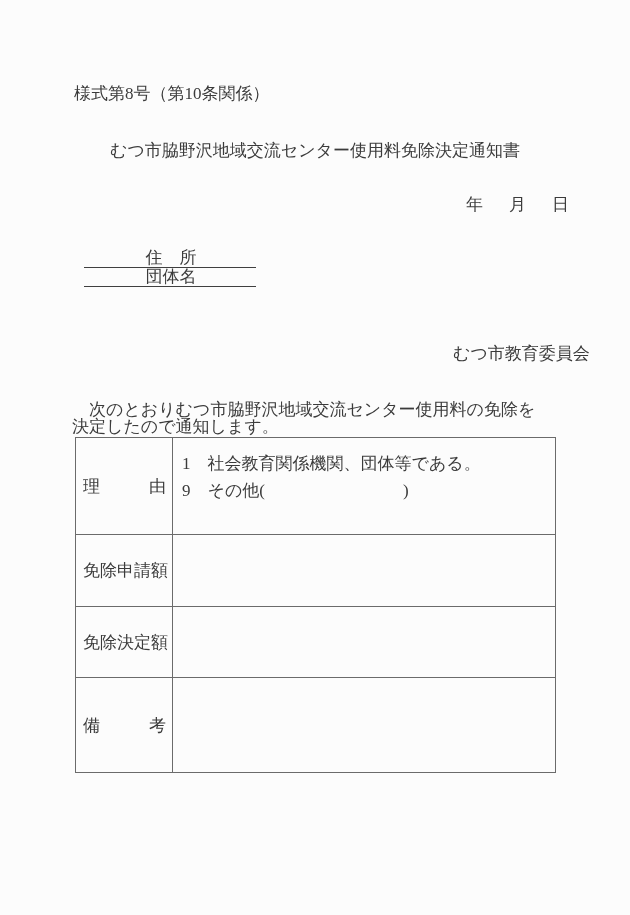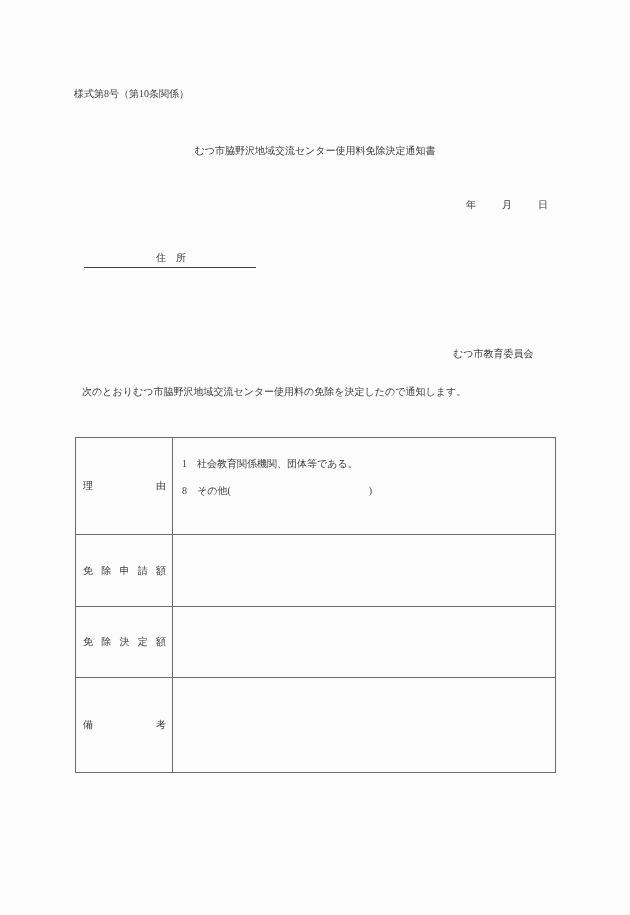--- a/index.html
+++ b/index.html
@@ -4,21 +4,21 @@
 <style>
   * { margin: 0; padding: 0; box-sizing: border-box; }
   html, body { background: #fcfcfc; }
   .page {
     position: relative;
     width: 630px;
     height: 915px;
     background: #fcfcfc;
     color: #3b3b3b;
     font-family: "Liberation Serif", "DejaVu Serif", serif;
-    font-size: 10px;
+    font-size: 17px;
     overflow: hidden;
   }
   .form-number {
     position: absolute;
     left: 74px;
     top: 85px;
     line-height: 17px;
   }
   .doc-title {
     position: absolute;
@@ -56,21 +56,21 @@
   .name-line .honorific { padding-right: 7px; }
   .sender {
     position: absolute;
     left: 453px;
     top: 345px;
     line-height: 17px;
   }
   .body-text {
     position: absolute;
     left: 72px;
-    top: 383px;
+    top: 401px;
     width: 480px;
     line-height: 17px;
   }
   .exemption-table {
     position: absolute;
     left: 75px;
     top: 437px;
     width: 481px;
     height: 336px;
     border: 1px solid #6b6b6b;
@@ -112,38 +112,41 @@
   <div class="date-line">
     <span>年</span>
     <span>月</span>
     <span>日</span>
   </div>
 
   <div class="recipient">
     <div class="field-line">
       <span>住　所</span>
     </div>
+    <div class="field-line">
+      <span>団体名</span>
+    </div>
   </div>
 
   <div class="sender">むつ市教育委員会</div>
 
   <div class="body-text">　次のとおりむつ市脇野沢地域交流センター使用料の免除を決定したので通知します。</div>
 
   <div class="exemption-table">
 
     <div class="cell label-cell row-divider">
       <div class="justify">
           <span>理</span>
           <span>由</span>
         </div>
     </div>
     <div class="cell row-divider reason-content">
       <div>1　社会教育関係機関、団体等である。</div>
       <div>
-        <span>8　その他(</span><span class="paren-gap"></span><span>)</span>
+        <span>9　その他(</span><span class="paren-gap"></span><span>)</span>
       </div>
     </div>
 
     <div class="cell label-cell row-divider">
       <div class="justify">
           <span>免</span>
           <span>除</span>
           <span>申</span>
           <span>請</span>
           <span>額</span>

